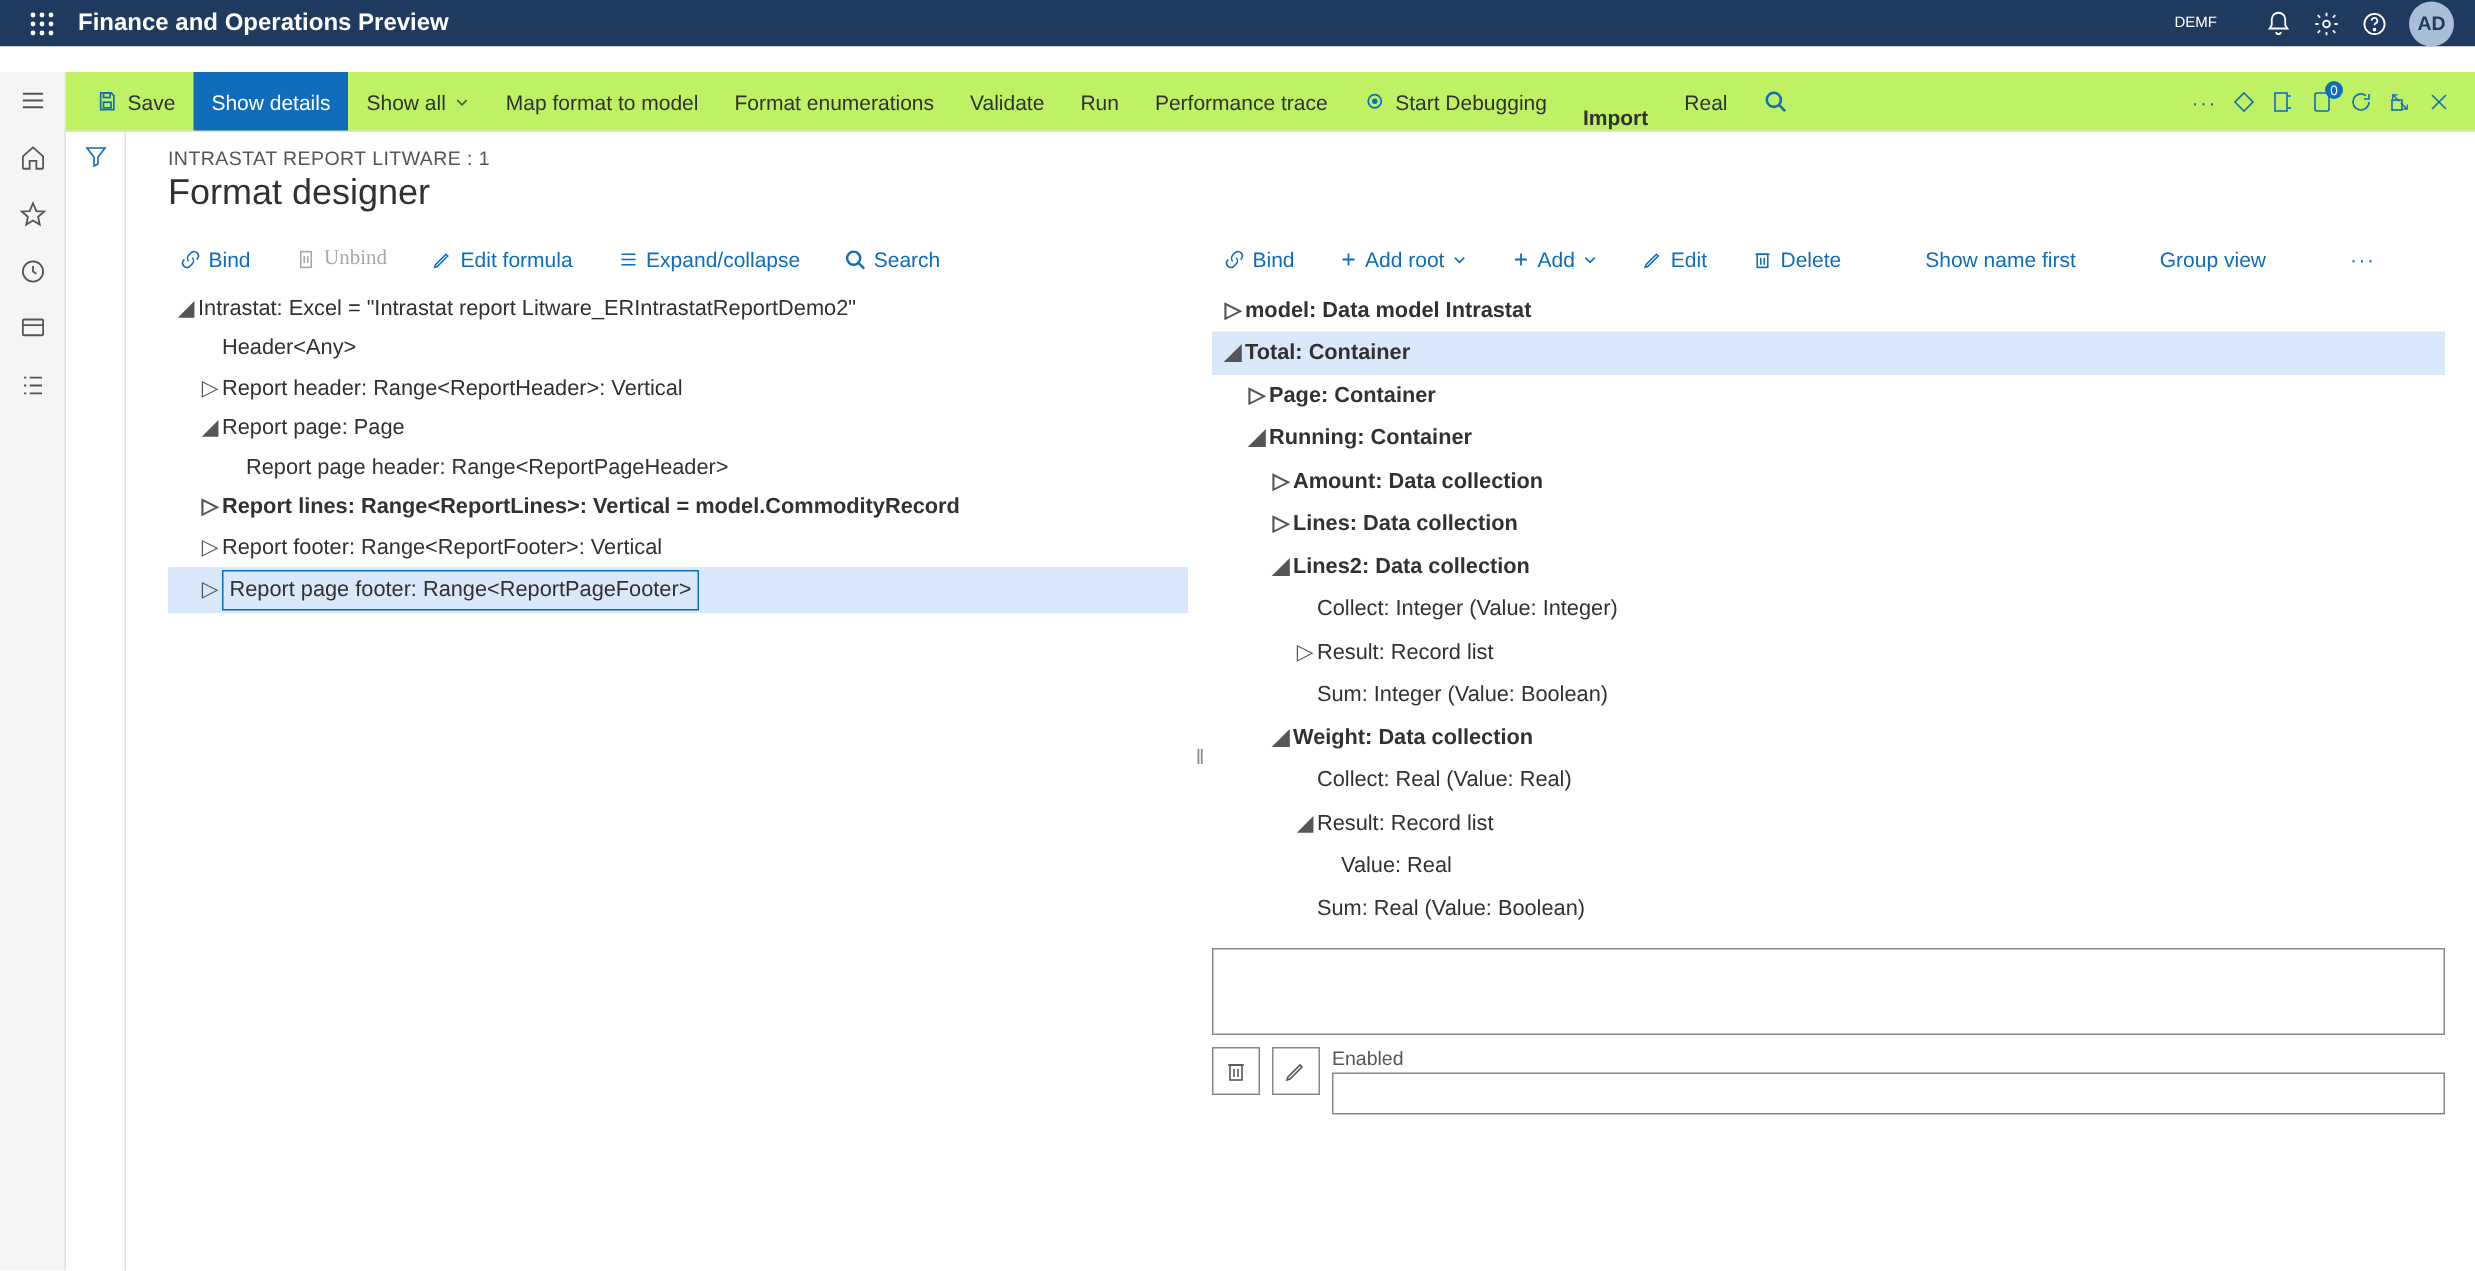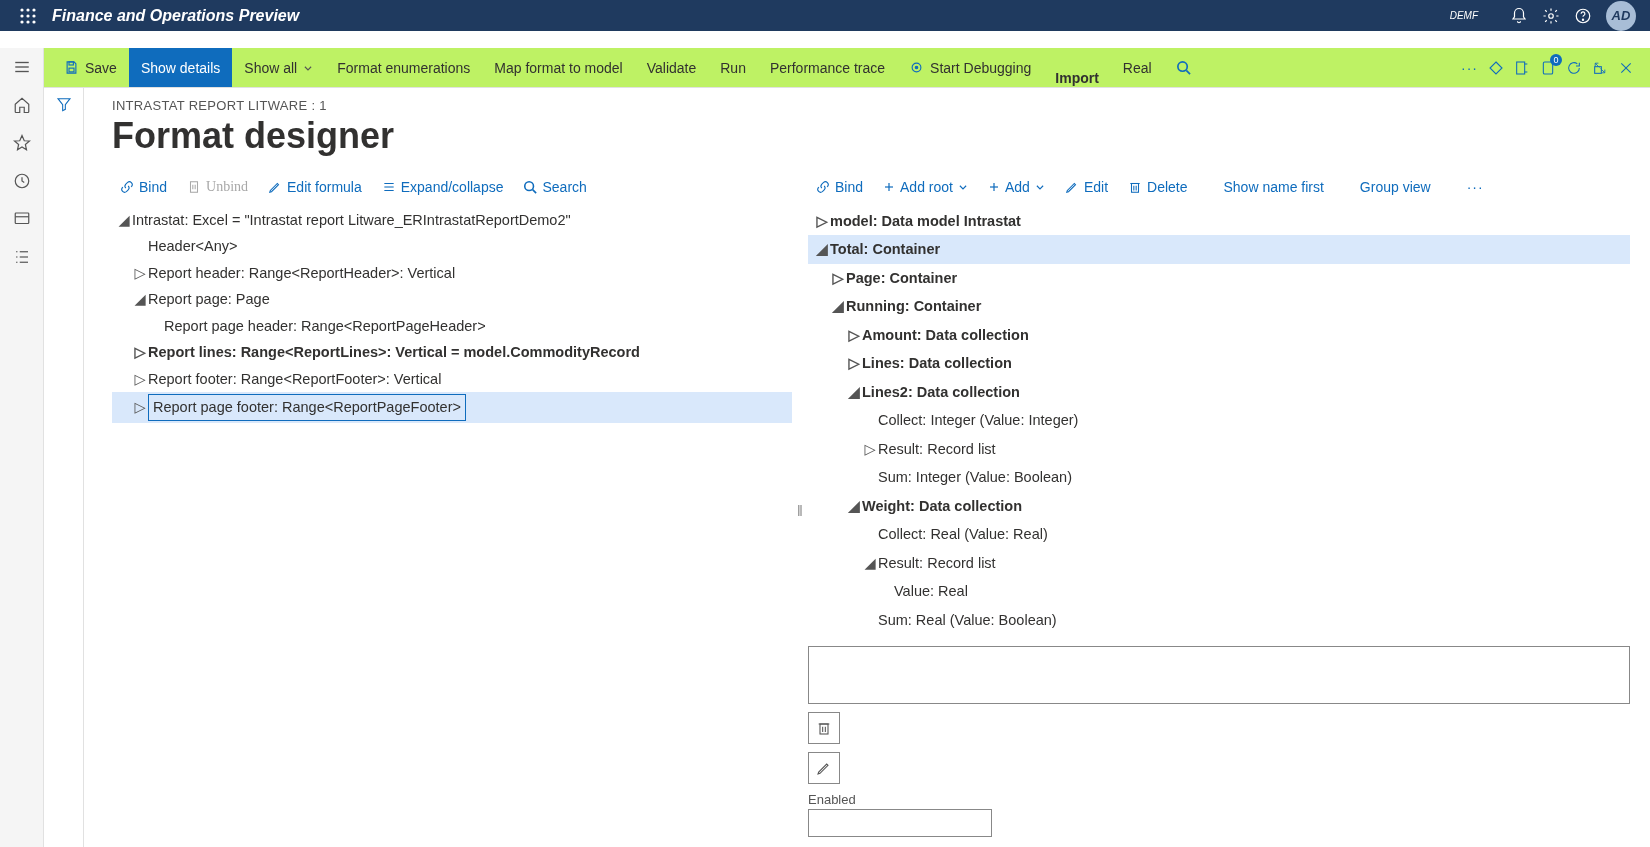--- a/index.html
+++ b/index.html
@@ -1,20 +1,20 @@
 <!DOCTYPE html>
 <html><head>
 <meta charset="utf-8">
 <style>
 * { box-sizing: border-box; margin: 0; padding: 0; }
 body { font-family: "Segoe UI", Arial, sans-serif; font-size: 14px; color: #323130; background: #fff; overflow: hidden; }
 svg { display: block; }
 
 
-.topbar { height: 31px; background: #1f3a5f; color: #fff; display: flex; align-items: center; padding: 0 8px; font-style: italic; }
+.topbar { height: 31px; background: #1f3a5f; color: #fff; display: flex; align-items: center; padding: 0 8px; }
 .topbar .waffle { width: 40px; display: flex; justify-content: center; }
 .topbar .product-name { font-size: 16px; font-weight: 600; margin-left: 4px; }
 .topbar-spacer { flex: 1; }
 .topbar .search-box { position: absolute; left: 50%; transform: translateX(-50%); width: 460px; height: 32px; background: #2c4a73; border-radius: 2px; display: flex; align-items: center; padding: 0 10px; color: #cfd8e5; }
 .topbar .search-box span { margin-left: 8px; }
 .topbar .right-icons { display: flex; align-items: center; gap: 14px; margin-right: 6px; }
 .topbar .company { font-size: 10px; margin-right: 18px; }
 .topbar .avatar { width: 30px; height: 30px; border-radius: 50%; background: #a8bdd6; color: #1f3a5f; display: flex; align-items: center; justify-content: center; font-size: 13px; font-weight: 600; }
 
 
@@ -26,28 +26,28 @@
 .actionbar .ab-item.accent { background: #0f6cbd; color: #fff; }
 .actionbar .ab-right { margin-left: auto; display: flex; align-items: center; gap: 10px; color: #0f6cbd; padding-right: 8px; }
 .actionbar .ab-right .ric { color: #0f6cbd; position: relative; }
 .badge0 { position: absolute; top: -6px; right: -6px; background: #0f6cbd; color: #fff; font-size: 9px; width: 12px; height: 12px; border-radius: 6px; display: flex; align-items: center; justify-content: center; }
 
 
 .content { position: absolute; top: 88px; left: 44px; right: 0; bottom: 0; display: flex; }
 .filter-col { width: 40px; border-right: 1px solid #e1e1e1; display: flex; justify-content: center; padding-top: 8px; color: #0f6cbd; }
 .main { flex: 1; display: flex; flex-direction: column; padding: 10px 20px 0 28px; overflow: hidden; }
 .breadcrumb { font-size: 13px; color: #555; letter-spacing: 0.3px; }
-.page-title { font-size: 36px; font-weight: 700; margin-top: 2px; margin-bottom: 18px; }
+.page-title { font-size: 24px; font-weight: 400; margin-top: 2px; margin-bottom: 18px; }
 
 .panes { flex: 1; display: flex; overflow: hidden; }
 .left-pane { width: 680px; display: flex; flex-direction: column; }
 .splitter { width: 16px; display: flex; align-items: center; justify-content: center; cursor: col-resize; color: #888; }
 .right-pane { flex: 1; display: flex; flex-direction: column; overflow: hidden; }
 
-.pane-toolbar { display: flex; align-items: center; gap: 4px; color: #0f6cbd; font-size: 14px; margin-bottom: 8px; flex-wrap: wrap; }
+.pane-toolbar { display: flex; align-items: center; gap: 14px; color: #0f6cbd; font-size: 14px; margin-bottom: 8px; flex-wrap: wrap; }
 .pane-toolbar .tb-btn { display: inline-flex; align-items: center; gap: 5px; padding: 4px 8px; cursor: pointer; border-radius: 2px; }
 .pane-toolbar .tb-btn.disabled { color: #a8a8a8; cursor: default; font-family: Liberation Serif, serif; }
 
 .tabs { display: flex; gap: 24px; border-bottom: 1px solid transparent; margin-bottom: 12px; font-size: 15px; }
 .tabs .tab { padding: 6px 2px; cursor: pointer; color: #555; }
 .tabs .tab.active { color: #323130; font-weight: 600; border-bottom: 3px solid #0f6cbd; }
 
 
 .tree { font-size: 14.5px; line-height: 1.55; overflow: auto; }
 .tree .row { display: flex; align-items: center; padding: 2px 4px; white-space: nowrap; }
@@ -55,21 +55,21 @@
 .tree .row.sel-blue { background: #d9e8fb; }
 .tree .row.sel-box .label { border: 1px solid #0f6cbd; padding: 1px 4px; }
 .tree .chev { width: 16px; display: inline-flex; justify-content: center; color: #555; cursor: pointer; }
 .tree .indent { display: inline-block; }
 .tree .spacer { width: 16px; display: inline-block; }
 .right-tree .row { padding: 3px 6px; }
 .right-tree .row.highlight { background: #d9e8fb; }
 
 .bottom-box { margin-top: 12px; }
 .formula-box { border: 1px solid #888; height: 58px; padding: 6px; font-family: Consolas, monospace; background: #fff; }
-.enabled-row { display: flex; align-items: flex-start; gap: 8px; margin-top: 8px; flex-direction: column; }
+.enabled-row { display: flex; align-items: flex-start; gap: 8px; margin-top: 8px; }
 .enabled-row .mini-btn { width: 32px; height: 32px; border: 1px solid #888; display: flex; align-items: center; justify-content: center; cursor: pointer; color: #555; }
 .enabled-row .enabled-col { flex: 1; }
 .enabled-row .enabled-label { font-size: 13px; color: #555; margin-bottom: 2px; }
 .enabled-row .enabled-input { width: 100%; height: 28px; border: 1px solid #888; padding: 2px 6px; font-family: Consolas, monospace; }
 
 .ellipsis { letter-spacing: 1px; }
 </style>
 </head>
 <body>
 
@@ -168,24 +168,24 @@
   <div class="ab-item accent">
       <span>Show details</span>
     </div>
   <div class="ab-item">
     <span>Show all</span>
     <svg width="10" height="10" viewBox="0 0 16 16" fill="none" stroke="#555" stroke-width="1.8">
         <polyline points="3 6 8 11 13 6"></polyline>
       </svg>
   </div>
   <div class="ab-item">
+      <span>Map format to model</span>
+    </div>
+  <div class="ab-item">
       <span>Format enumerations</span>
-    </div>
-  <div class="ab-item">
-      <span>Map format to model</span>
     </div>
   <div class="ab-item">
       <span>Validate</span>
     </div>
   <div class="ab-item">
       <span>Run</span>
     </div>
   <div class="ab-item">
       <span>Performance trace</span>
     </div>

